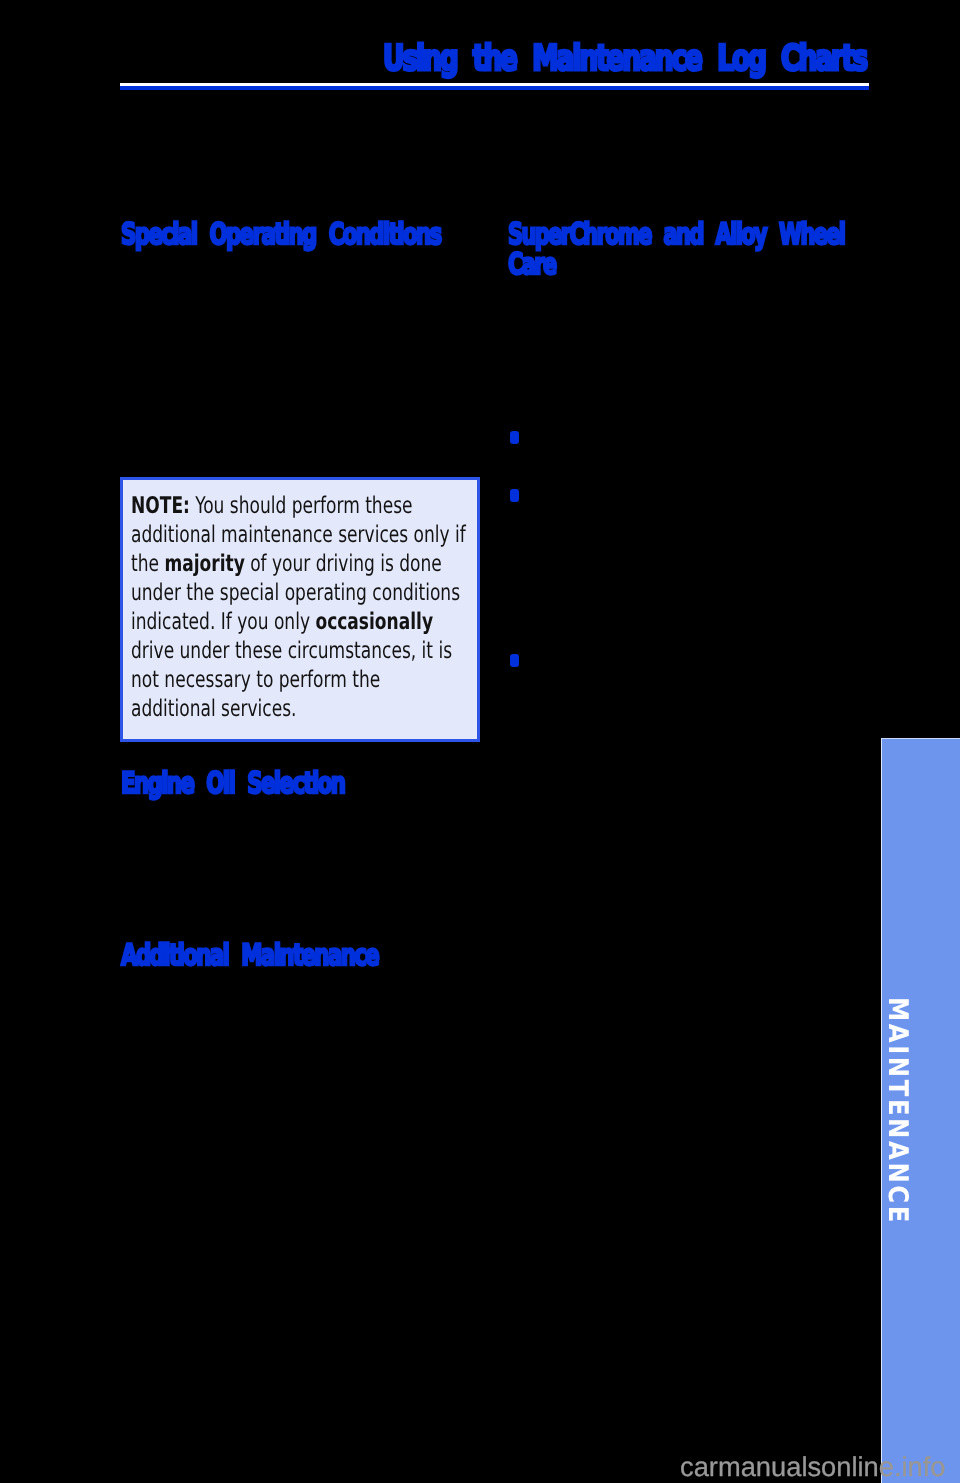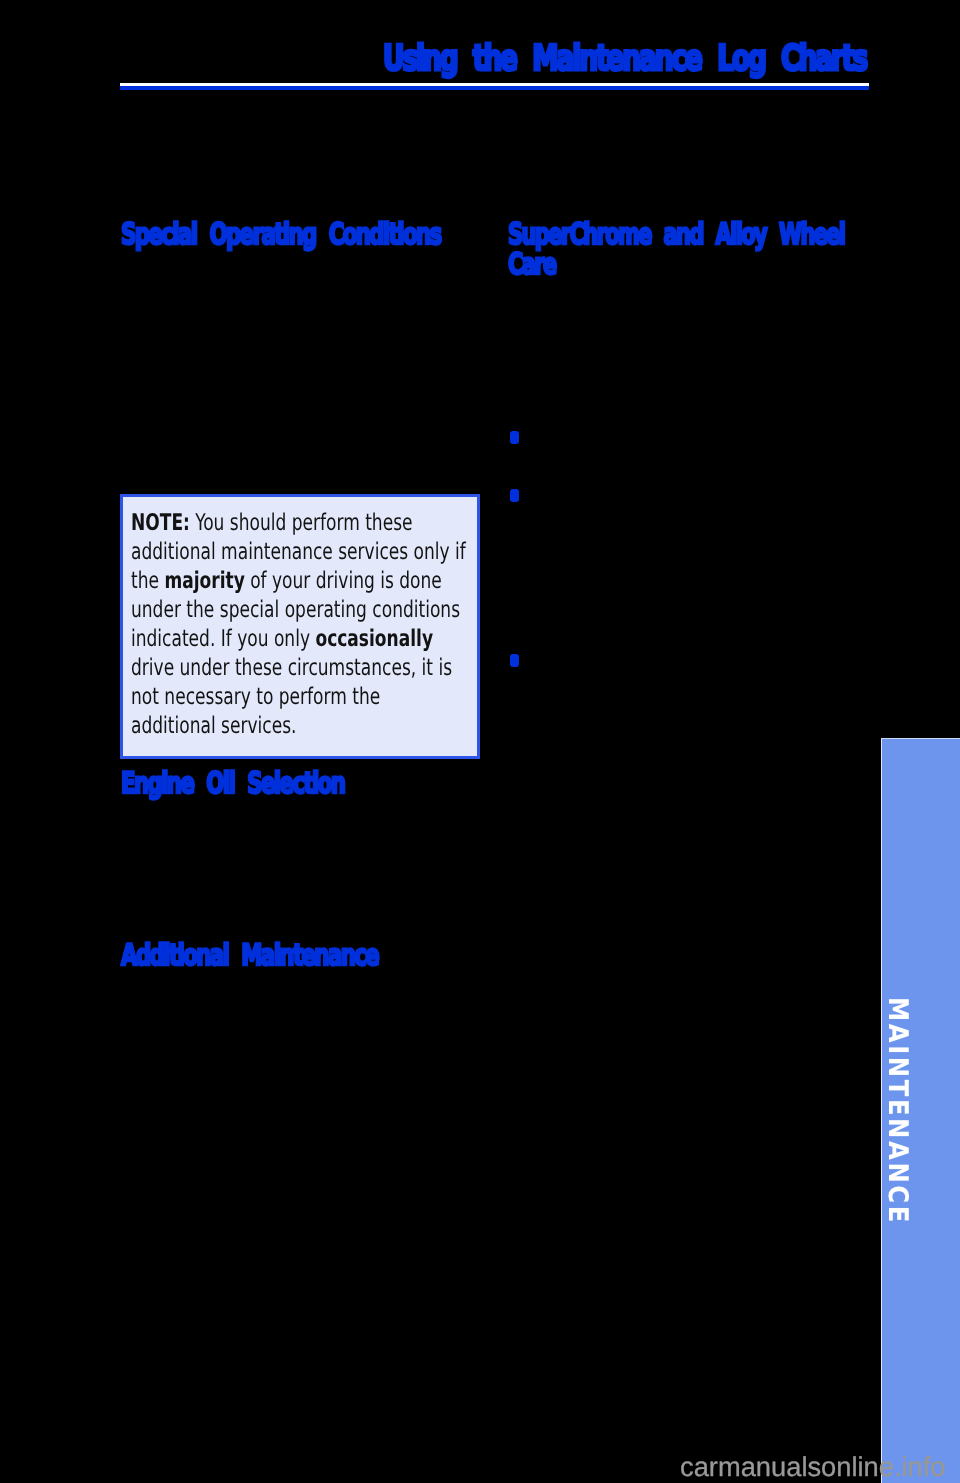--- a/index.html
+++ b/index.html
@@ -26,21 +26,21 @@
     -webkit-text-stroke:2.55px #0030dc;letter-spacing:-2px;word-spacing:9px;color:#0030dc;
     transform:scaleX(0.803) translateZ(0);transform-origin:left top;}
   .sec2{white-space:normal;transform:scaleX(0.787) translateZ(0);}
 
   
   .bodywrap{position:absolute;transform-origin:left top;transform:scaleX(0.822) translateZ(0);}
   .bodywrap p{margin:0;font-family:"DejaVu Sans Condensed",sans-serif;font-size:23px;
     line-height:29px;color:#000000;text-align:left;}
 
   
-  .note{position:absolute;left:120px;top:494px;width:360px;height:265px;
+  .note{position:absolute;left:120px;top:477px;width:360px;height:265px;
     box-sizing:border-box;background:#e3e8fb;border:3px solid #2e55e8;}
   .note-wrap{position:absolute;left:8px;top:12px;width:410px;
     transform:scaleX(0.824) translateZ(0);transform-origin:left top;}
   .note-wrap p{margin:0;font-family:"DejaVu Sans Condensed",sans-serif;font-size:23px;
     line-height:29px;color:#131313;text-align:left;}
   .note-wrap b{font-weight:bold;}
 
   
   .bul{position:absolute;left:509.8px;width:9.6px;height:13px;background:#0030dc;border-radius:3px;}
 

